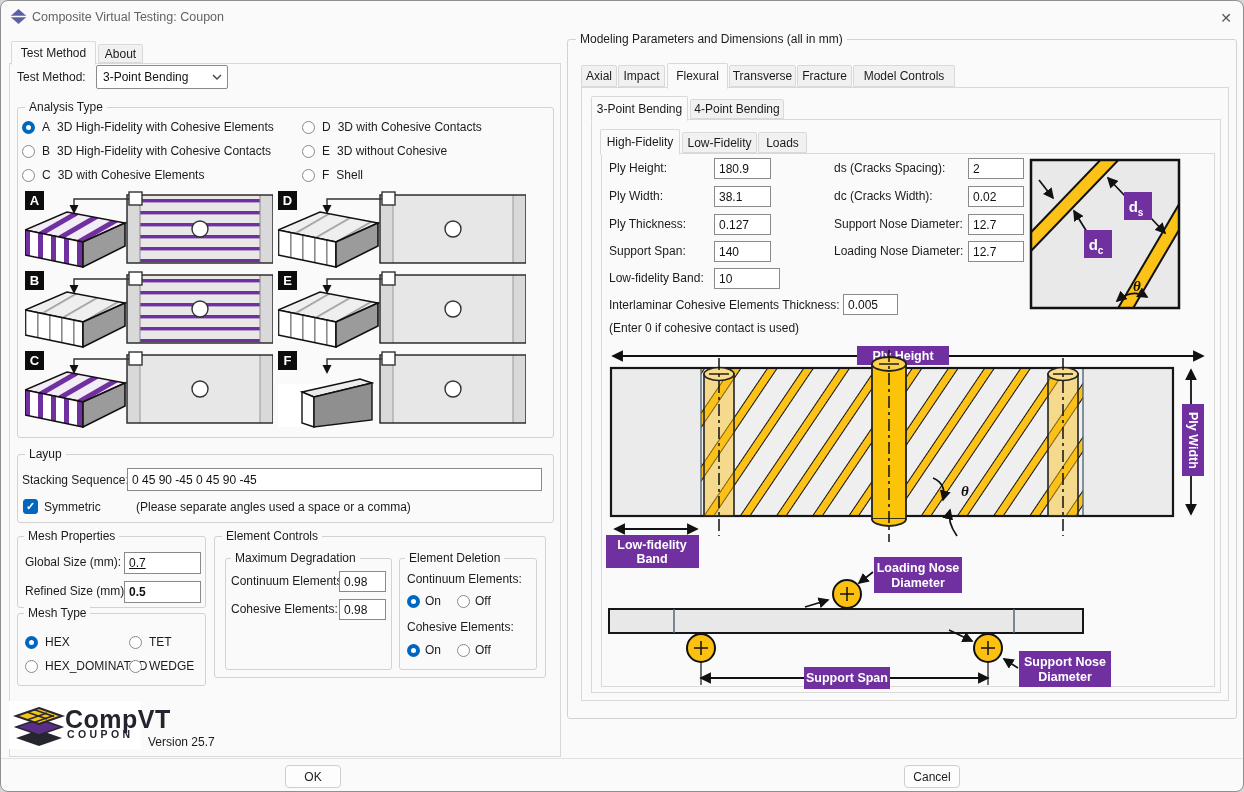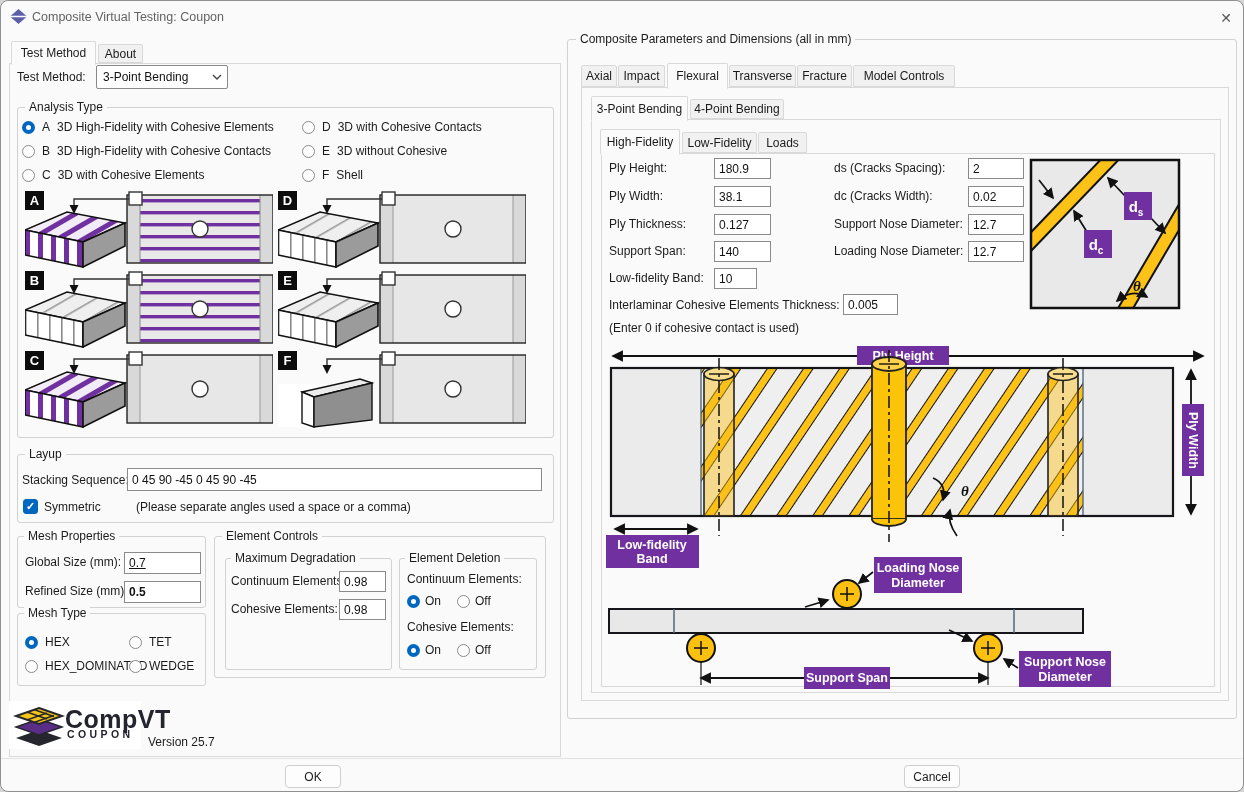--- a/index.html
+++ b/index.html
@@ -307,21 +307,21 @@
         <line x1="19" y1="6.5" x2="42" y2="14.5"></line>
       <line x1="12" y1="19" x2="35" y2="11"></line>
         <line x1="19" y1="21.5" x2="42" y2="13.5"></line>
     </g>
     <polygon points="27,6 50,14 27,22 4,14" fill="none" stroke="#26262e" stroke-width="2"></polygon>
   </svg>
   <span class="logoname" style="left:64px;top:704px">CompVT</span>
   <span class="logosub" style="left:66px;top:727px">COUPON</span>
   <span class="lbl" style="left:147px;top:734px">Version 25.7</span>
 
-  <span class="gtitle" style="left:575px;top:31px">Composite Parameters and Dimensions (all in mm)</span>
+  <span class="gtitle" style="left:575px;top:31px">Modeling Parameters and Dimensions (all in mm)</span>
   <div class="gbox" style="left:566px;top:38px;width:670px;height:680px"></div>
 
   <div class="tab" style="left:580px;top:64px;width:36px;height:22px">Axial</div>
   <div class="tab" style="left:617px;top:64px;width:47px;height:22px">Impact</div>
   <div class="tab active" style="left:666px;top:62px;width:61px;height:26px">Flexural</div>
   <div class="tab" style="left:728px;top:64px;width:67px;height:22px">Transverse</div>
   <div class="tab" style="left:796px;top:64px;width:55px;height:22px">Fracture</div>
   <div class="tab" style="left:852px;top:64px;width:102px;height:22px">Model Controls</div>
   <div class="panelbox" style="left:580px;top:86px;width:648px;height:614px"></div>
 
@@ -336,21 +336,21 @@
 
   <span class="lbl" style="left:608px;top:160px">Ply Height:</span>
   <input class="tin" style="left: 713px; top: 157px; width: 57px; height: 21px;" value="180.9">
   <span class="lbl" style="left:608px;top:188px">Ply Width:</span>
   <input class="tin" style="left: 713px; top: 185px; width: 57px; height: 21px;" value="38.1">
   <span class="lbl" style="left:608px;top:216px">Ply Thickness:</span>
   <input class="tin" style="left: 713px; top: 213px; width: 57px; height: 21px;" value="0.127">
   <span class="lbl" style="left:608px;top:243px">Support Span:</span>
   <input class="tin" style="left: 713px; top: 240px; width: 57px; height: 21px;" value="140">
   <span class="lbl" style="left:608px;top:270px">Low-fidelity Band:</span>
-  <input class="tin" style="left: 713px; top: 267px; width: 43px; height: 21px;" value="10">
+  <input class="tin" style="left: 713px; top: 267px; width: 66px; height: 21px;" value="10">
 
   <span class="lbl" style="left:833px;top:160px">ds (Cracks Spacing):</span>
   <input class="tin" style="left: 967px; top: 157px; width: 56px; height: 21px;" value="2">
   <span class="lbl" style="left:833px;top:188px">dc (Cracks Width):</span>
   <input class="tin" style="left: 967px; top: 185px; width: 56px; height: 21px;" value="0.02">
   <span class="lbl" style="left:833px;top:216px">Support Nose Diameter:</span>
   <input class="tin" style="left: 967px; top: 213px; width: 56px; height: 21px;" value="12.7">
   <span class="lbl" style="left:833px;top:243px">Loading Nose Diameter:</span>
   <input class="tin" style="left: 967px; top: 240px; width: 56px; height: 21px;" value="12.7">
 

